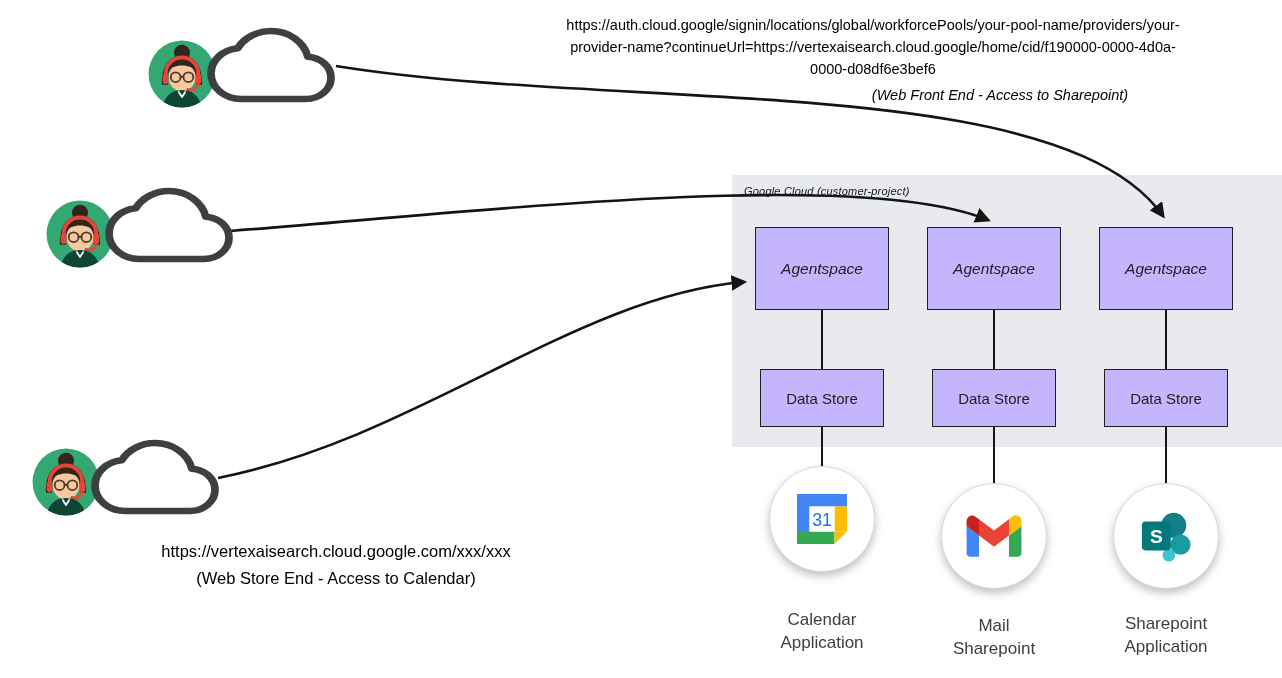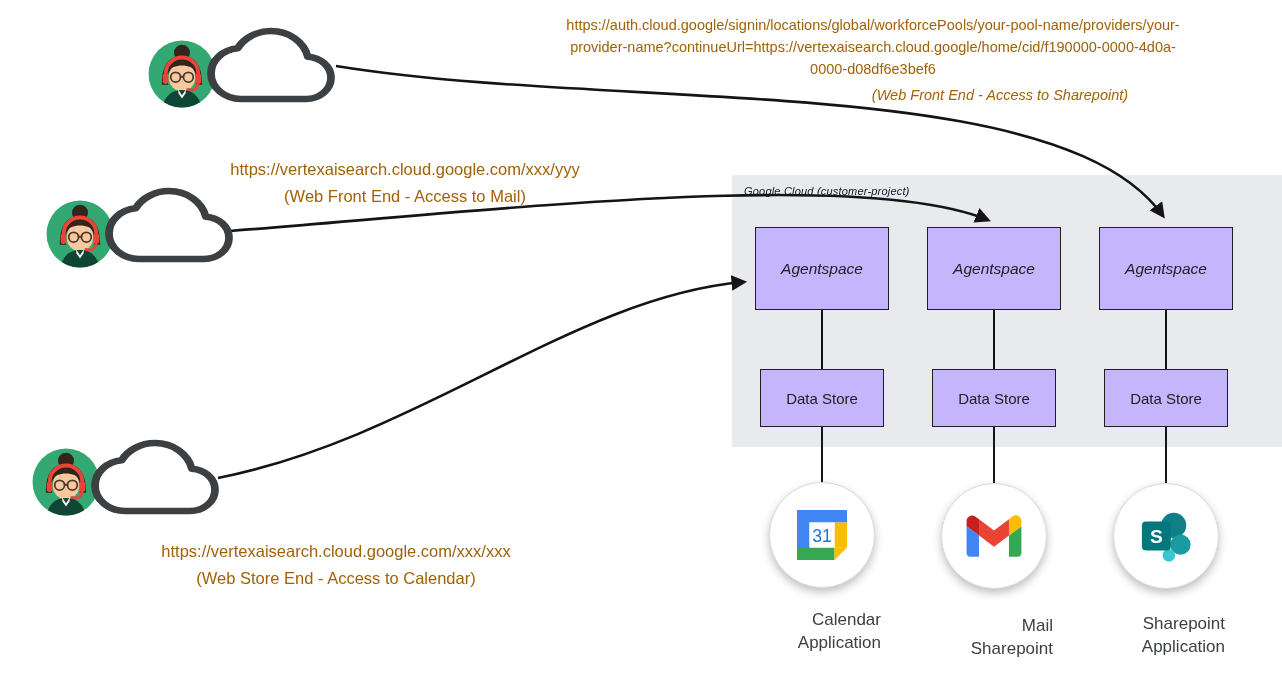--- a/index.html
+++ b/index.html
@@ -13,23 +13,23 @@
   .arrows { left:0; top:0; z-index:2; pointer-events:none; }
 
   .node { background:#c4b5fd; border:1.4px solid #1f1f1f; display:flex; align-items:center; justify-content:center; z-index:3; }
   .agent-box { width:134px; height:83px; font-size:15.5px; font-style:italic; }
   .ds-box { width:124px; height:58px; font-size:15px; }
 
   .connector { width:2px; background:#151515; z-index:2; }
 
   .app-circle { width:106px; height:106px; background:#fff; border:1px solid #d7dadd; border-radius:50%;
                 box-shadow:0 4px 9px rgba(60,64,67,.33); display:flex; align-items:center; justify-content:center; z-index:3; }
-  .app-label { width:118px; font-size:17px; line-height:23px; text-align:right; color:#3c4043; z-index:3; }
+  .app-label { width:118px; font-size:17px; line-height:23px; text-align:center; color:#3c4043; z-index:3; }
 
-  .lbl { text-align:center; z-index:4; color:#a16207; }
+  .lbl { text-align:center; z-index:4; color:#000000; }
   .lbl .url { overflow-wrap:anywhere; }
   .lbl-small { font-size:14.5px; line-height:22px; }
   .lbl-big { font-size:16.5px; line-height:22px; }
   .lbl .caption { margin-top:5px; }
 
   .user { z-index:4; }
   .user svg { position:absolute; }
 </style>
 </head>
 <body>
@@ -105,24 +105,20 @@
       </svg>
   </div>
 
   <div class="abs lbl lbl-small" style="left:553px; top:14px; width:640px;">
     <div class="url">https://auth.cloud.google/signin/locations/global/workforcePools/your-pool-name/providers/your-provider-name?continueUrl=https://vertexaisearch.cloud.google/home/cid/f190000-0000-4d0a-0000-d08df6e3bef6</div>
   </div>
   <div class="abs lbl lbl-small" style="left:820px; top:84px; width:360px;font-style:italic;">
     <div class="caption" style="margin-top:0">(Web Front End - Access to Sharepoint)</div>
   </div>
 
-  <div class="abs lbl lbl-big" style="left:190px; top:158px; width:430px;">
-    <div class="url">https://vertexaisearch.cloud.google.com/xxx/yyy</div>
-    <div class="caption">(Web Front End - Access to Mail)</div>
-  </div>
 
   <div class="abs lbl lbl-big" style="left:111px; top:540px; width:450px;">
     <div class="url">https://vertexaisearch.cloud.google.com/xxx/xxx</div>
     <div class="caption">(Web Store End - Access to Calendar)</div>
   </div>
 
   <div class="abs node agent-box" style="left:755px; top:227px;">
     <span>Agentspace</span>
   </div>
   <div class="abs node agent-box" style="left:927px; top:227px;">
@@ -143,21 +139,21 @@
     <span>Data Store</span>
   </div>
   <div class="abs node ds-box" style="left:1104px; top:369px;">
     <span>Data Store</span>
   </div>
 
   <div class="abs connector" style="left:821px; top:427px; height:56px;"></div>
   <div class="abs connector" style="left:993px; top:427px; height:56px;"></div>
   <div class="abs connector" style="left:1165px; top:427px; height:56px;"></div>
 
-  <div class="abs app-circle" style="left:769px; top:482px;text-align:right;">
+  <div class="abs app-circle" style="left:769px; top:466px;text-align:right;">
     <svg viewBox="0 0 48 48" width="50" height="50">
       <rect x="0" y="0" width="12" height="48" fill="#4285f4"></rect>
       <rect x="0" y="0" width="48" height="12" fill="#4285f4"></rect>
       <rect x="36" y="12" width="12" height="24" fill="#fbbc04"></rect>
       <rect x="0" y="36" width="36" height="12" fill="#34a853"></rect>
       <path d="M36 36 L48 36 L36 48 Z" fill="#fbbc04"></path>
       <rect x="12" y="12" width="24" height="24" fill="#ffffff"></rect>
       <text x="24" y="30.5" text-anchor="middle" font-size="17" fill="#1a73e8" font-family="Liberation Sans, sans-serif">31</text>
     </svg>
   </div>

